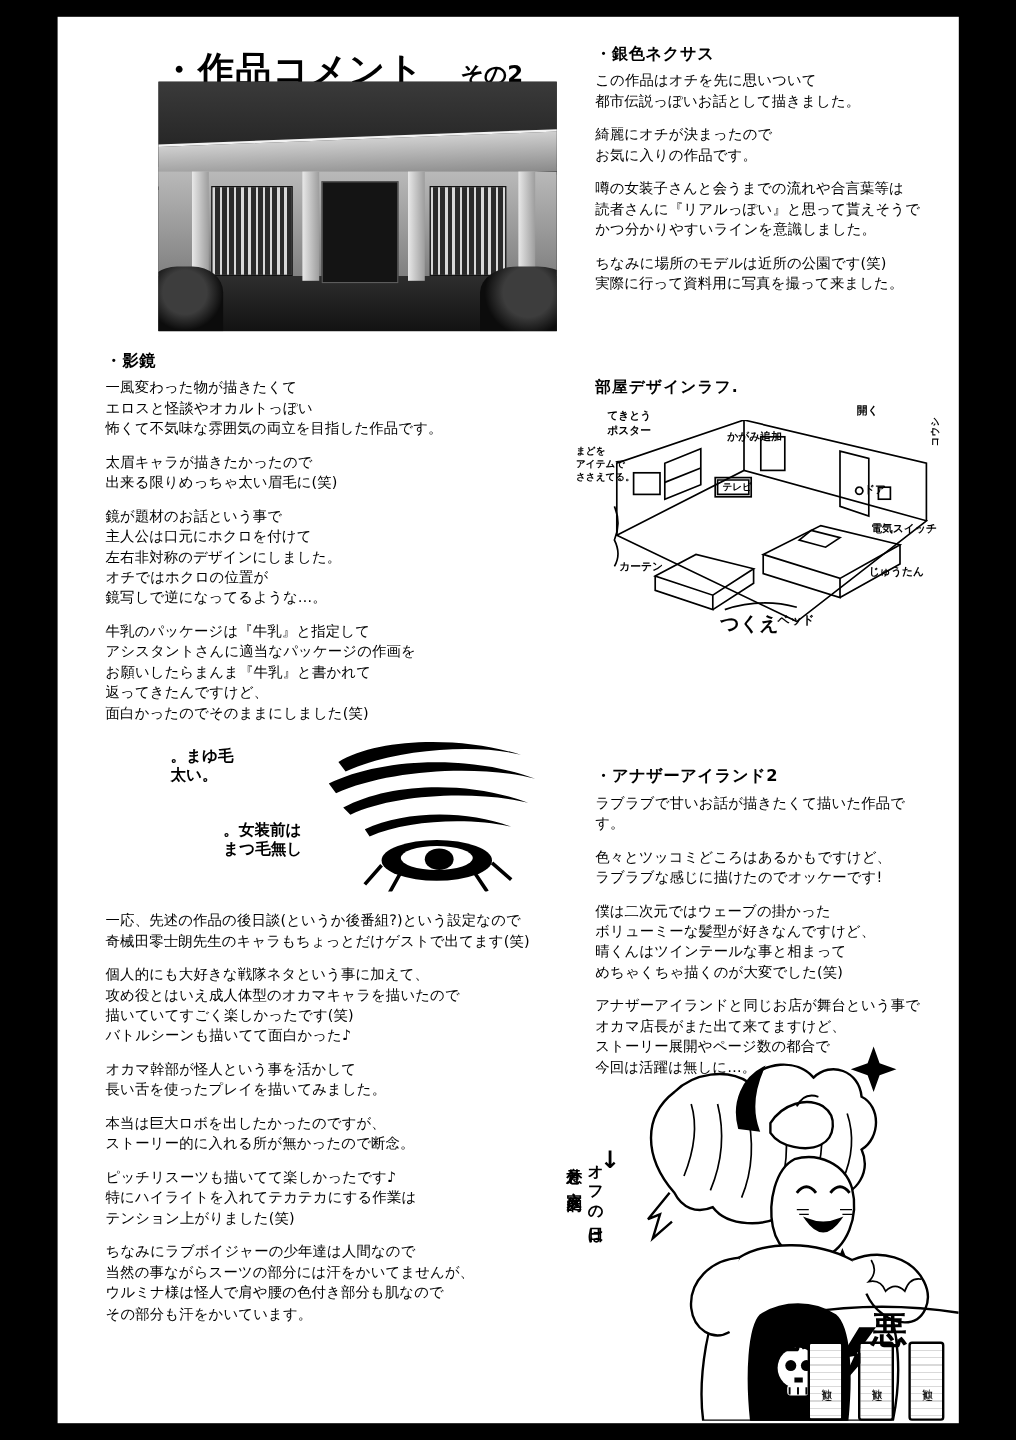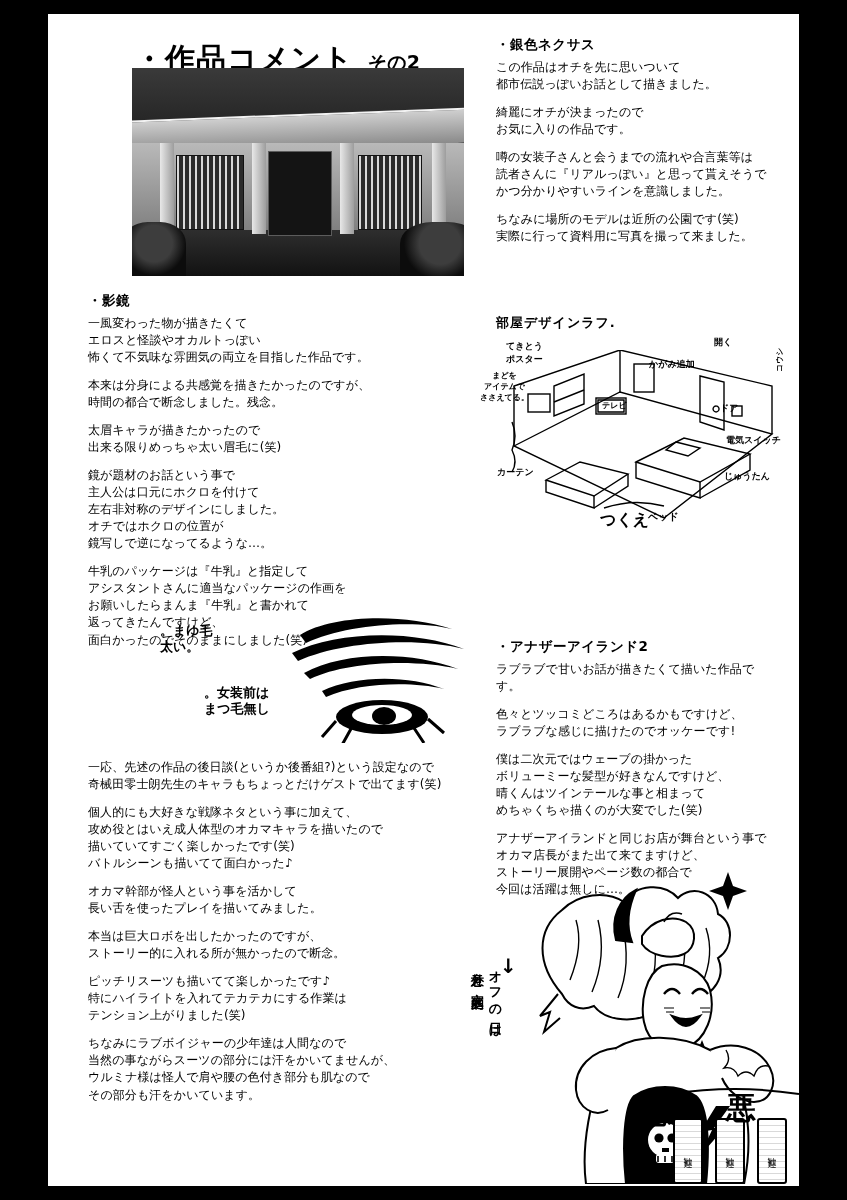--- a/index.html
+++ b/index.html
@@ -37,21 +37,21 @@
   .title {
     font-size: 30px;
     font-weight: bold;
     letter-spacing: 1px;
     line-height: 1;
     white-space: nowrap;
   }
   .title .sub {
     font-size: 19px;
     font-weight: bold;
-    margin-left: 14px;
+    margin-left: 30px;
     letter-spacing: 0;
   }
   .heading {
     font-size: 13.5px;
     font-weight: bold;
     margin-bottom: 5px;
     letter-spacing: 0.5px;
   }
   .para {
     font-size: 12px;
@@ -130,21 +130,21 @@
     font-size: 9px;
     font-weight: bold;
     white-space: nowrap;
   }
   .sk-label.rot { transform: rotate(-90deg); transform-origin: left top; }
   .sk-label.small { font-size: 8px; }
 
   
   .eyebrow {
     position: absolute;
-    left: 112px;
+    left: 94px;
     top: 605px;
     width: 330px;
     height: 130px;
   }
   .eb-note {
     position: absolute;
     font-size: 13px;
     font-weight: bold;
     white-space: pre-line;
     line-height: 1.25;
@@ -220,22 +220,20 @@
     <div class="bush" style="left:268px;width:80px;"></div>
   </div>
 
   <div class="col-left" style="top:278px;">
 
     <div>
       <div class="heading">・影鏡</div>
       <p class="para">一風変わった物が描きたくて
 エロスと怪談やオカルトっぽい
 怖くて不気味な雰囲気の両立を目指した作品です。</p>
-      <p class="para">本来は分身による共感覚を描きたかったのですが、
-時間の都合で断念しました。残念。</p>
       <p class="para">太眉キャラが描きたかったので
 出来る限りめっちゃ太い眉毛に(笑)</p>
       <p class="para">鏡が題材のお話という事で
 主人公は口元にホクロを付けて
 左右非対称のデザインにしました。
 オチではホクロの位置が
 鏡写しで逆になってるような…。</p>
       <p class="para">牛乳のパッケージは『牛乳』と指定して
 アシスタントさんに適当なパッケージの作画を
 お願いしたらまんま『牛乳』と書かれて
@@ -335,27 +333,27 @@
         <path d="M188,92 L212,98 L200,106 L178,100 Z"></path>
 
         <path d="M24,72 q6,14 0,28 q6,12 0,22"></path>
 
         <path d="M116,158 q30,-10 60,-2"></path>
       </g>
     </svg>
 
     <div class="sk-label" style="left:18px;top:26px;white-space:pre-line;">てきとう
 ポスター</div>
-    <div class="sk-label" style="left:118px;top:44px;margin-left:43px;">かがみ追加</div>
+    <div class="sk-label" style="left:118px;top:44px;">かがみ追加</div>
     <div class="sk-label" style="left:226px;top:22px;font-family:Liberation Mono, monospace;">開く</div>
     <div class="sk-label" style="left:232px;top:88px;">ドア</div>
-    <div class="sk-label small" style="left:-8px;top:56px;white-space:pre-line;text-align:center;">まどを
+    <div class="sk-label small" style="left:-8px;top:56px;white-space:pre-line;">まどを
 アイテムで
 ささえてる。</div>
-    <div class="sk-label" style="left:9px;top:152px;">カーテン</div>
+    <div class="sk-label" style="left:28px;top:152px;">カーテン</div>
     <div class="sk-label" style="left:238px;top:120px;">電気スイッチ</div>
     <div class="sk-label" style="left:236px;top:156px;">じゅうたん</div>
     <div class="sk-label" style="left:80px;top:196px;font-size:16px;margin-left:32px;">つくえ</div>
     <div class="sk-label" style="left:160px;top:196px;font-size:10px;">ベッド</div>
     <div class="sk-label small" style="left:114px;top:86px;">テレビ</div>
     <div class="sk-label small rot" style="left:286px;top:58px;">コウシ</div>
   </div>
 
   <div class="col-right" style="top:624px;">
     <div class="heading">・アナザーアイランド2</div>

